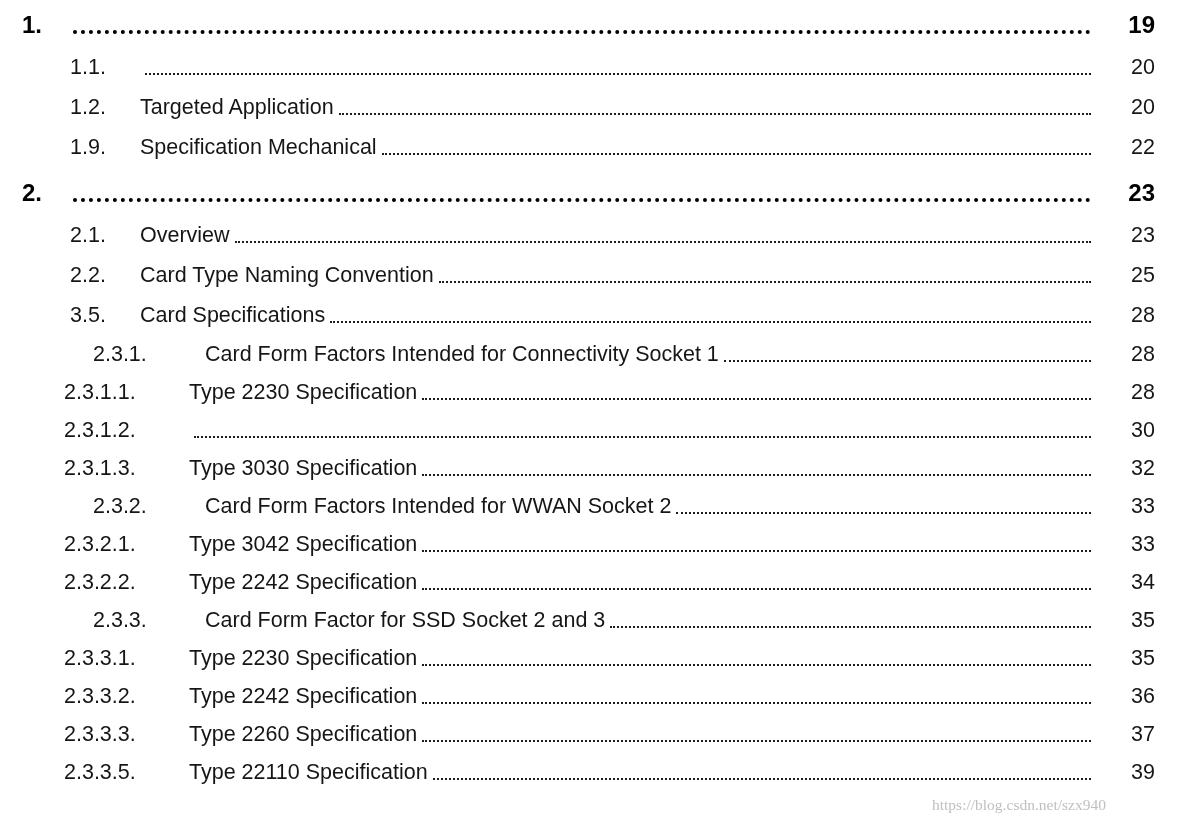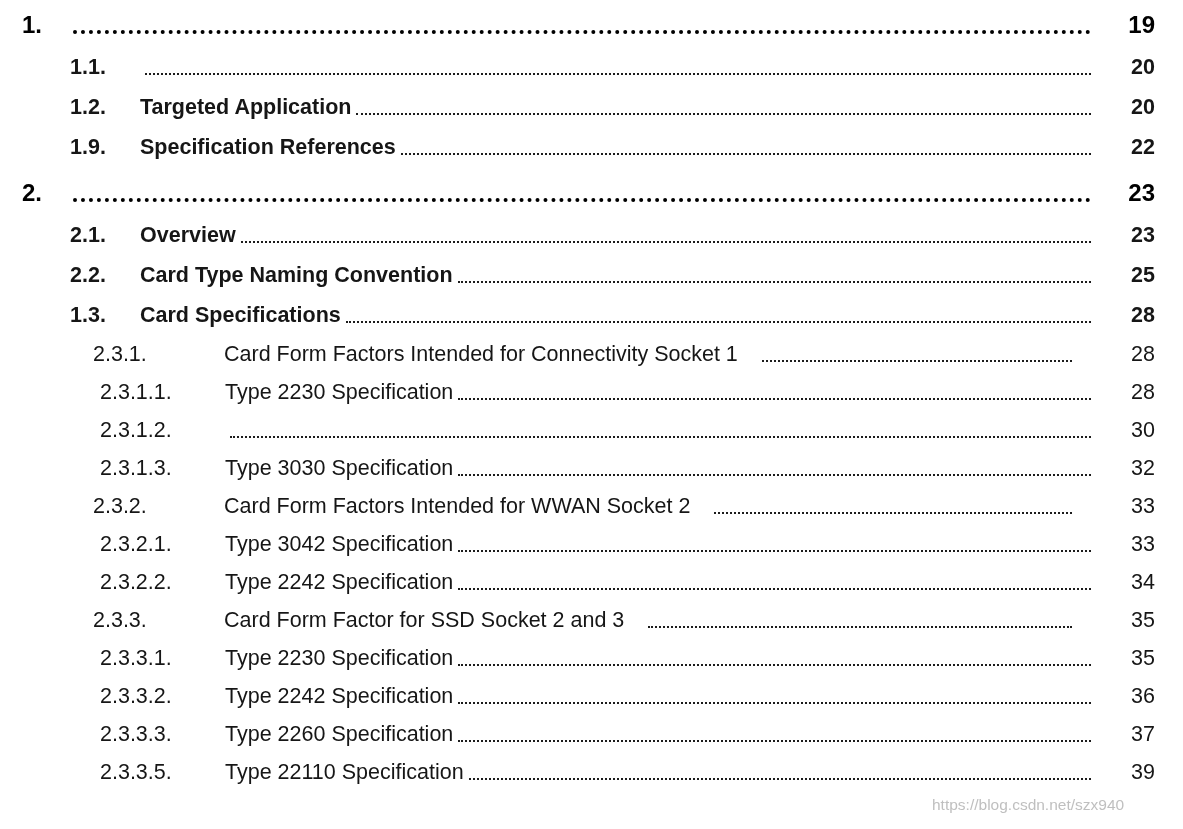--- a/index.html
+++ b/index.html
@@ -52,44 +52,43 @@
     height: 44px;
     font-size: 24px;
     font-weight: bold;
     color: #000000;
   }
   .lvl1 .num { margin-left: 22px; width: 46px; }
   .lvl1 .leader::after { border-bottom: 4px dotted #000000; bottom: 13px; }
   .lvl2 {
     height: 40px;
     font-size: 21.5px;
-    font-weight: bold;
   }
   .lvl2 .num { margin-left: 70px; width: 70px; }
   .lvl2 .leader::after { bottom: 12px; }
   .lvl3 {
     height: 38px;
     font-size: 21.5px;
-    gap: 19px;
   }
   .lvl3 .num { margin-left: 93px; width: 112px; }
   .lvl4 {
     height: 38px;
     font-size: 21.5px;
   }
-  .lvl4 .num { margin-left: 100px; width: 125px; }
+  .lvl4 .num { margin-left: 64px; width: 125px; }
   .gap-before { margin-top: 4px; }
   .watermark {
     position: absolute;
     left: 932px;
     top: 796px;
     z-index: 1;
     font-size: 15.5px;
     color: rgba(170, 170, 170, 0.75);
     white-space: nowrap;
+    font-family: Liberation Serif, serif;
   }
 </style>
 </head>
 <body>
 
 <div class="toc" id="toc-list">
   <div class="row lvl1">
     <span class="num">1.</span>
     <span class="leader"></span>
     <span class="page">19</span>
@@ -103,21 +102,21 @@
 
   <div class="row lvl2">
     <span class="num">1.2.</span>
     <span class="title">Targeted Application</span>
     <span class="leader"></span>
     <span class="page">20</span>
   </div>
 
   <div class="row lvl2">
     <span class="num">1.9.</span>
-    <span class="title">Specification References</span>
+    <span class="title">Specification Mechanical</span>
     <span class="leader"></span>
     <span class="page">22</span>
   </div>
 
   <div class="row lvl1 gap-before">
     <span class="num">2.</span>
     <span class="leader"></span>
     <span class="page">23</span>
   </div>
 
@@ -129,21 +128,21 @@
   </div>
 
   <div class="row lvl2">
     <span class="num">2.2.</span>
     <span class="title">Card Type Naming Convention</span>
     <span class="leader"></span>
     <span class="page">25</span>
   </div>
 
   <div class="row lvl2">
-    <span class="num">1.3.</span>
+    <span class="num">3.5.</span>
     <span class="title">Card Specifications</span>
     <span class="leader"></span>
     <span class="page">28</span>
   </div>
 
   <div class="row lvl3">
     <span class="num">2.3.1.</span>
     <span class="title">Card Form Factors Intended for Connectivity Socket 1</span>
     <span class="leader"></span>
     <span class="page">28</span>

